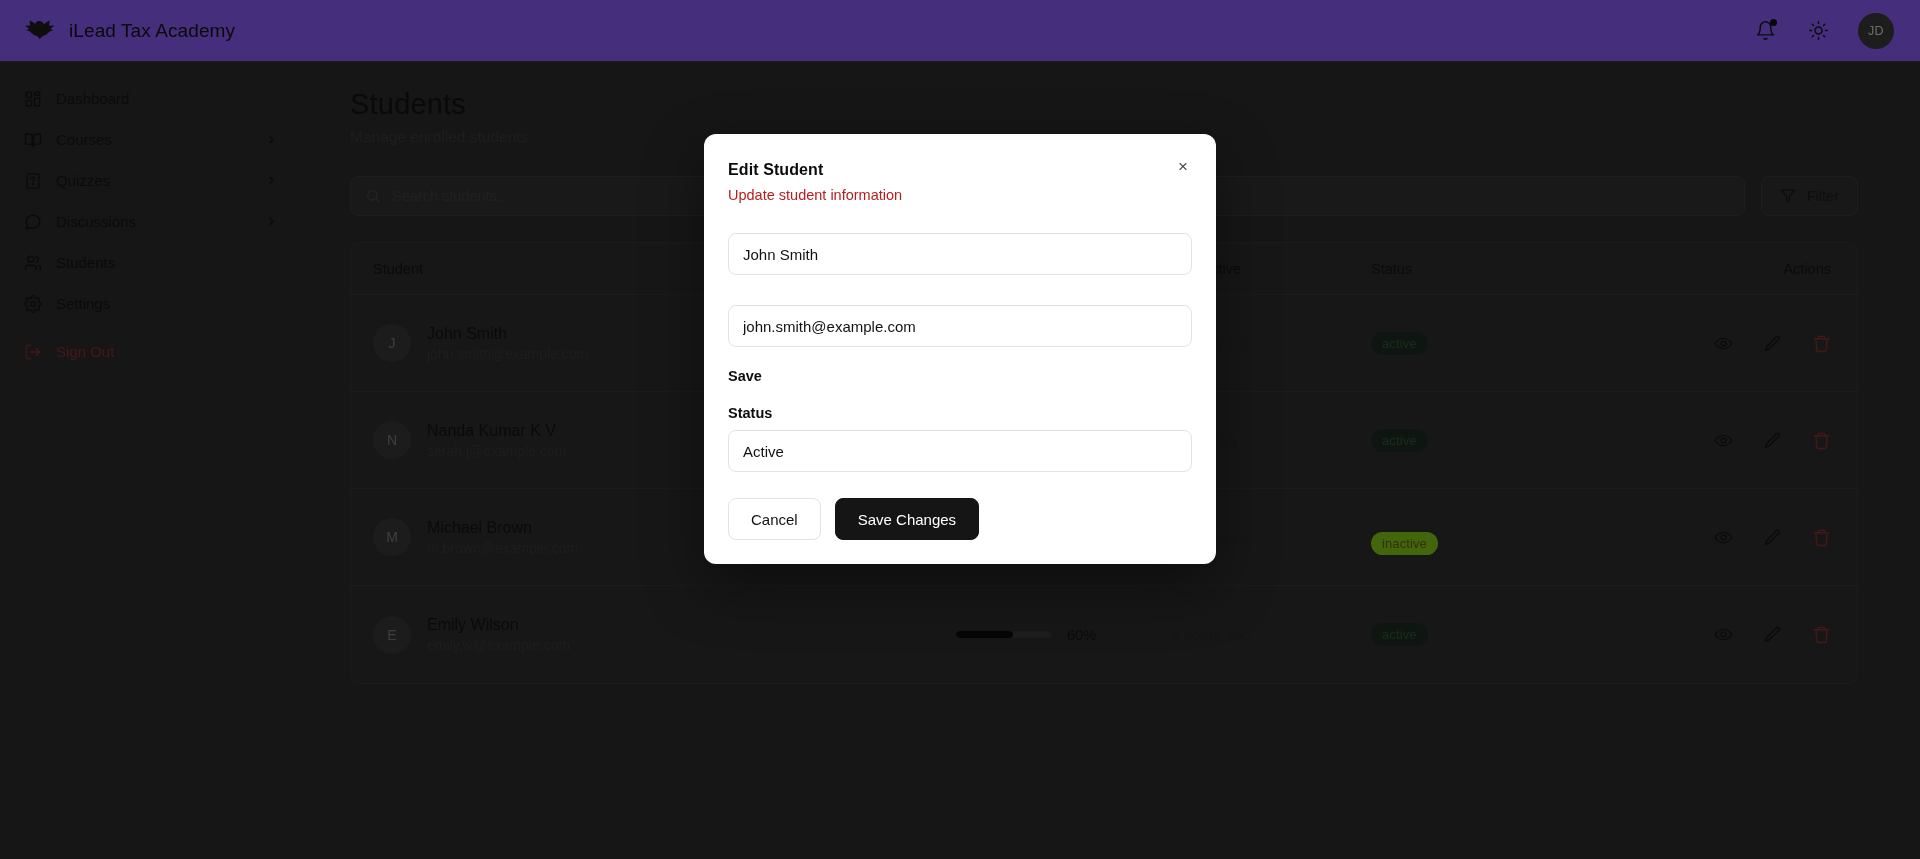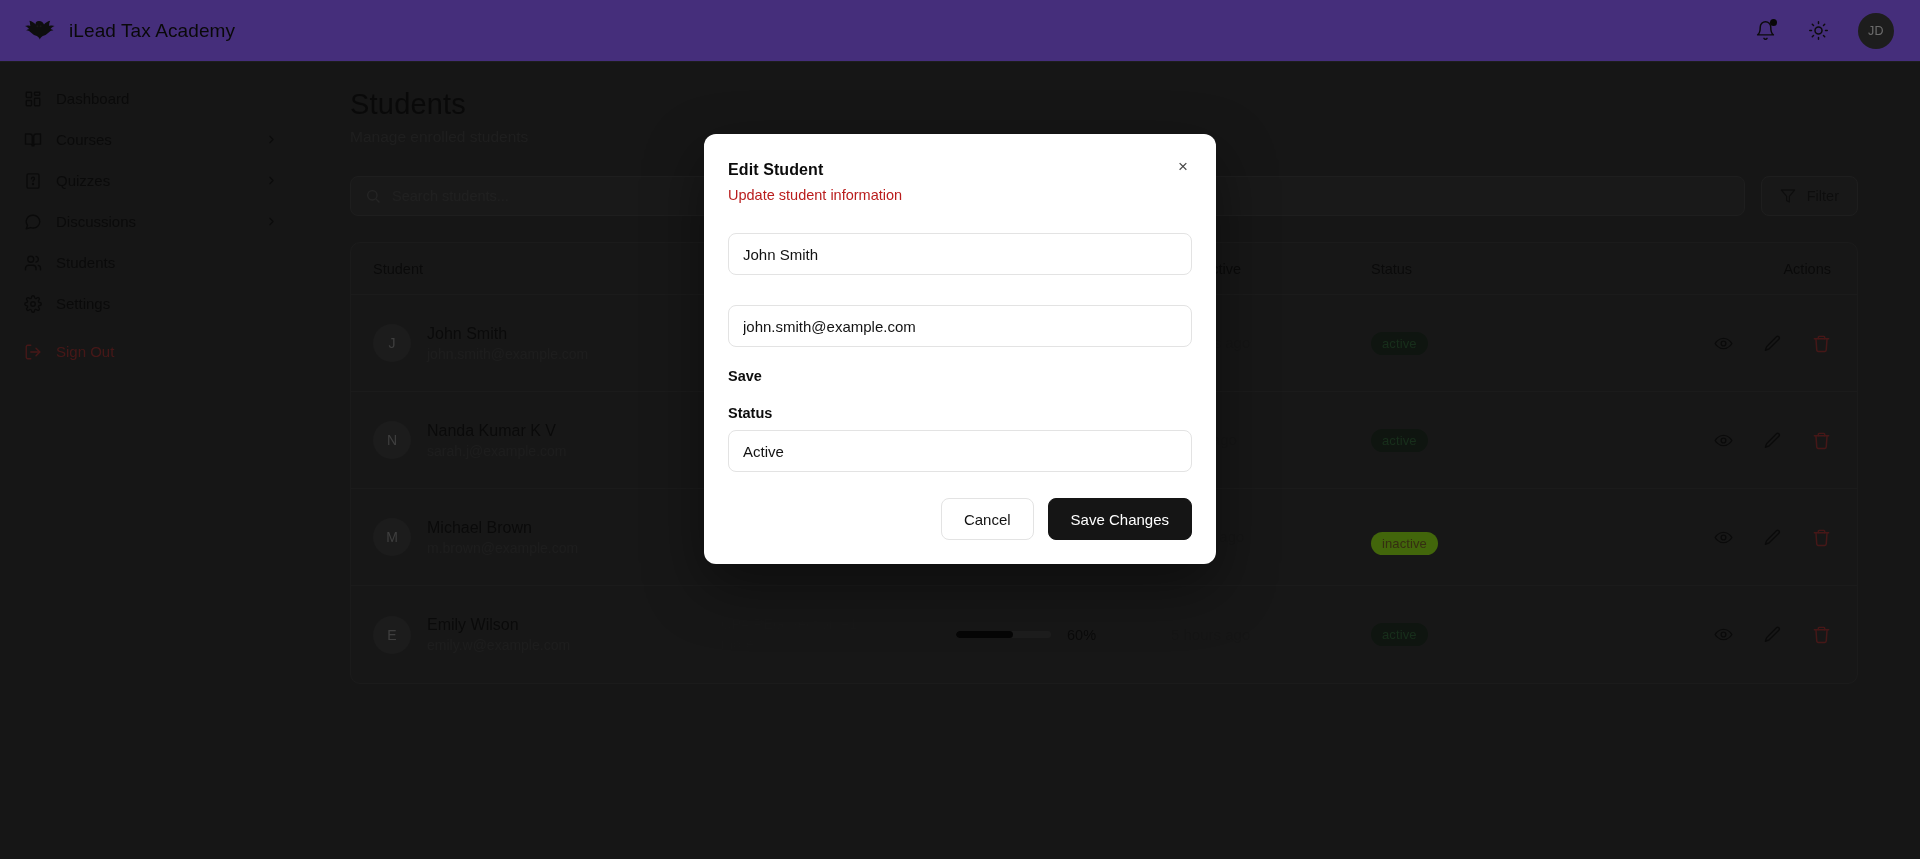--- a/index.html
+++ b/index.html
@@ -114,21 +114,21 @@
   }
   .field { margin-top: 21px; }
   .field-label { font-size: 14.5px; color: #0d0d0d; font-weight: 700; }
   .field-input {
     margin-top: 9px; width: 100%; height: 42px;
     border: 1px solid #e3e3e3; border-radius: 8px; background: #fff;
     padding: 0 14px; font-family: "Liberation Sans", sans-serif;
     font-size: 15px; color: #121212; outline: none;
   }
   .select-input { display: flex; align-items: center; }
-  .modal-actions { display: flex; justify-content: flex-end; gap: 14px; margin-top: 26px; }
+  .modal-actions { display: flex; justify-content: flex-start; gap: 14px; margin-top: 26px; }
   .btn {
     height: 42px; padding: 0 22px; border-radius: 8px;
     font-family: "Liberation Sans", sans-serif; font-size: 15px; cursor: pointer;
   }
   .btn-cancel { background: #fff; border: 1px solid #e3e3e3; color: #111; }
   .btn-save { background: #151515; border: 1px solid #151515; color: #fff; padding-left: 22px; }
 </style>
 </head>
 <body>
 

